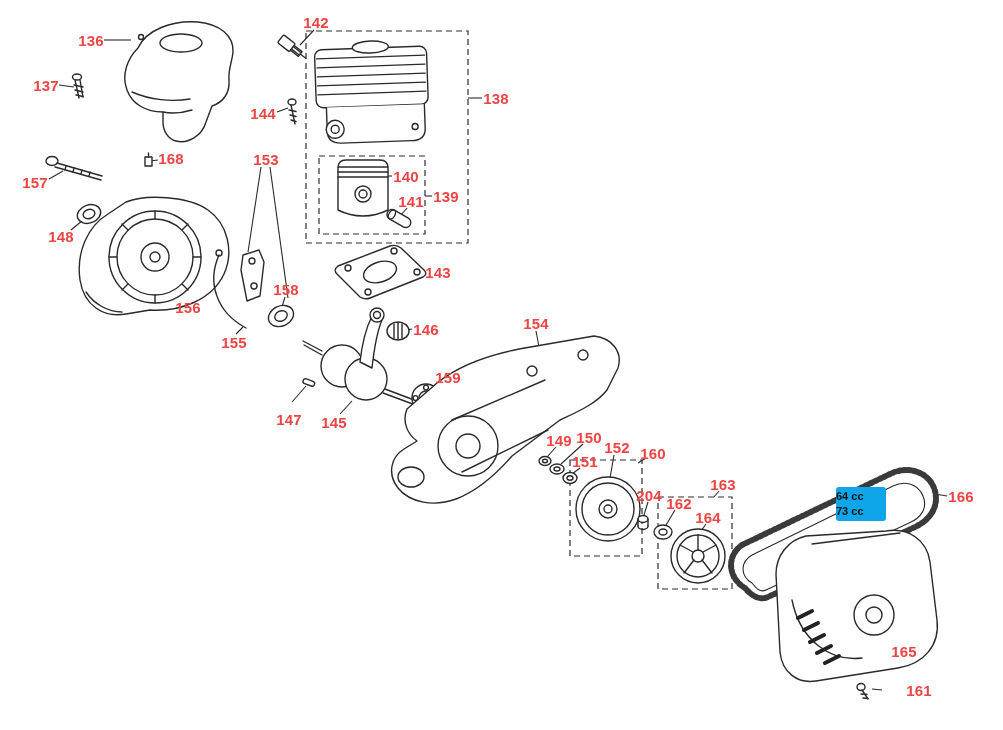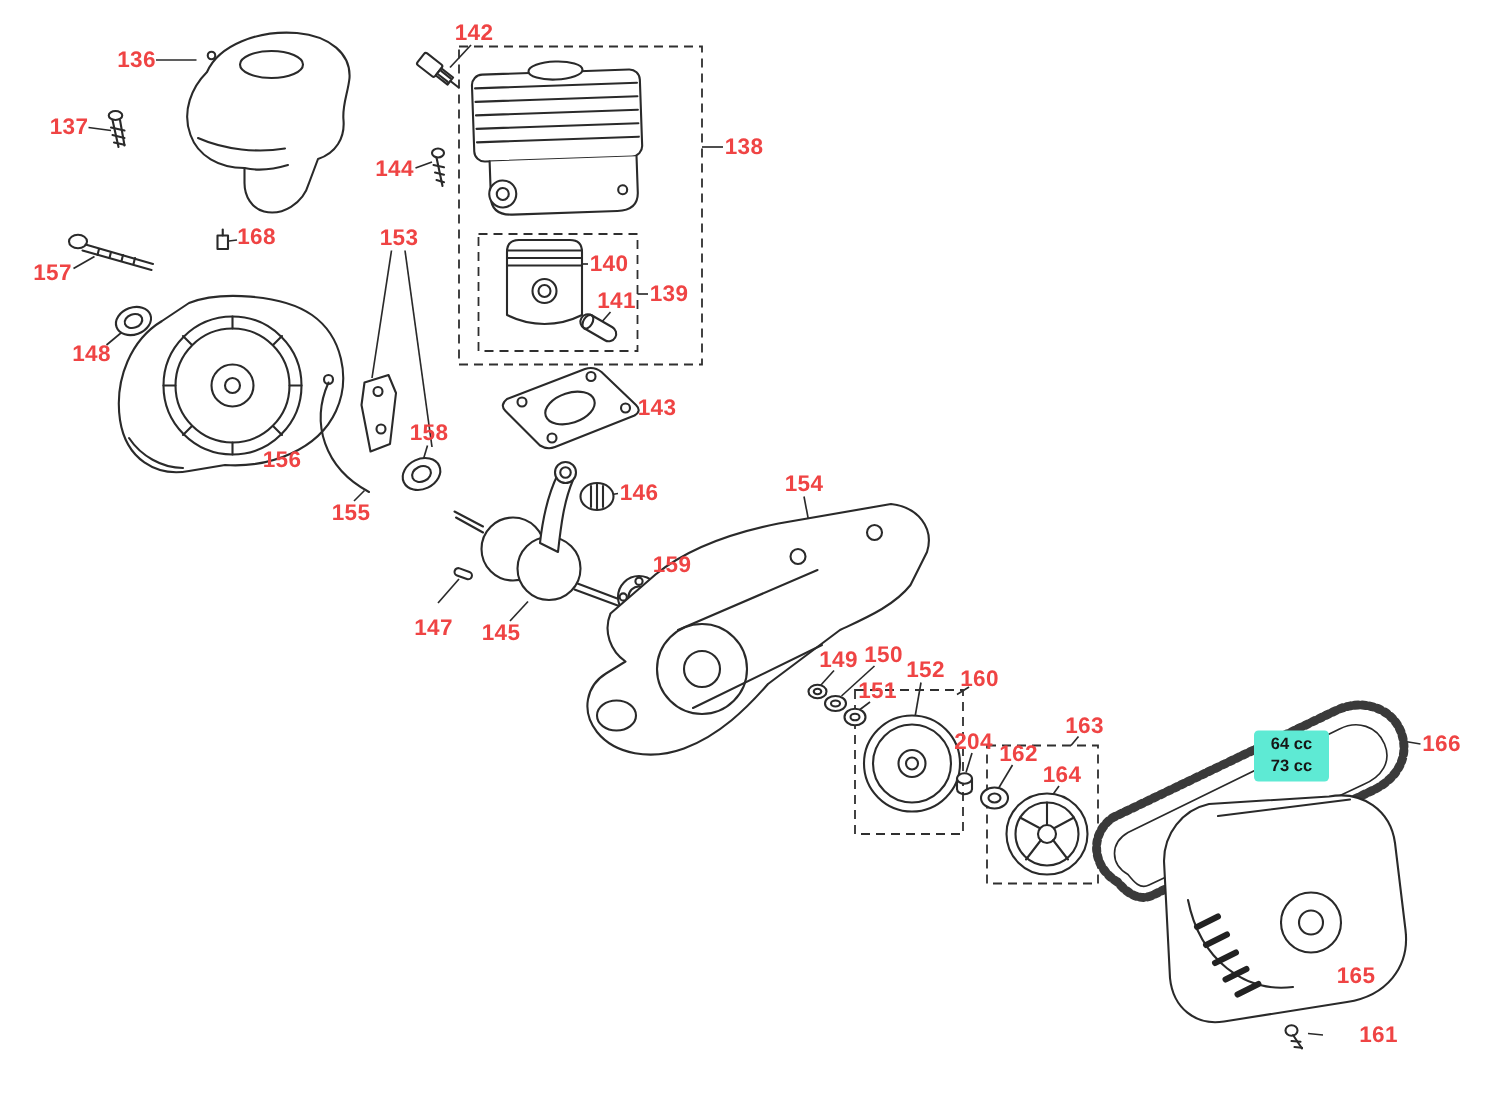--- a/index.html
+++ b/index.html
@@ -6,22 +6,22 @@
   body{background:#ffffff;font-family:"Liberation Sans",sans-serif}
   .stage{position:relative;width:1003px;height:730px;background:#fff;overflow:hidden}
   .stage svg{position:absolute;left:0;top:0}
   .part-label{
     position:absolute;transform:translate(-50%,-50%);
     font-weight:bold;font-size:15px;color:#ef4444;white-space:nowrap;
     letter-spacing:.2px;user-select:none;
   }
   .badge{
     position:absolute;left:836px;top:487px;width:50px;height:34px;
-    background:#5eead4;border-radius:3px;
-    display:flex;flex-direction:column;align-items:center;justify-content:center;
+    background:#0ea5e9;border-radius:3px;
+    display:flex;flex-direction:column;justify-content:center;
     font-size:11px;font-weight:bold;color:#161616;line-height:1.35;
   }
   .ink{stroke:#2a2a2a;fill:none;stroke-width:1.4;stroke-linejoin:round;stroke-linecap:round}
   .fw{fill:#ffffff}
   .dash{stroke-dasharray:6 4;stroke-width:1.2;fill:none;stroke:#2f2f2f}
   .leader line{stroke:#2a2a2a;stroke-width:1.1}
   .chain-outer{stroke:#3a3a3a;stroke-width:6;stroke-dasharray:2.5 2.6;fill:none}
   .chain-inner{stroke:#2a2a2a;stroke-width:1.1;fill:none}
   .slot{stroke:#222;stroke-width:4;stroke-linecap:round}
 </style>

